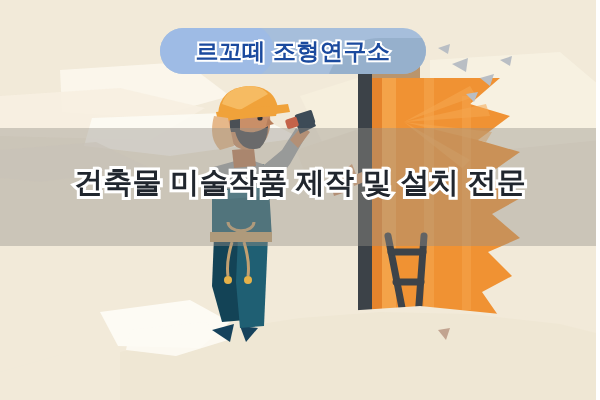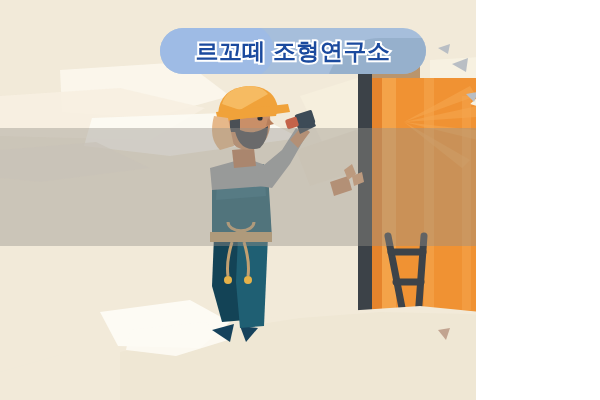--- a/index.html
+++ b/index.html
@@ -7,21 +7,21 @@
     margin: 0;
     padding: 0;
     background: #ffffff;
   }
   body {
     font-family: "Liberation Sans", "DejaVu Sans", sans-serif;
   }
 
   #banner-root {
     position: relative;
-    width: 476px;
+    width: 596px;
     height: 400px;
     overflow: hidden;
     background: #22c55e;
   }
 
   
   .layer {
     position: absolute;
     inset: 0;
     width: 600px;
@@ -269,14 +269,15 @@
   </div>
 
   <div id="mid-band"></div>
 
   <div id="title-banner">
     <span class="pill-highlight"></span>
     <span class="pill-shade"></span>
     <span id="brand-title">르꼬떼 조형연구소</span>
   </div>
 
+  <div id="headline">건축물 미술작품 제작 및 설치 전문</div>
 
 </div>
 
 </body></html>

